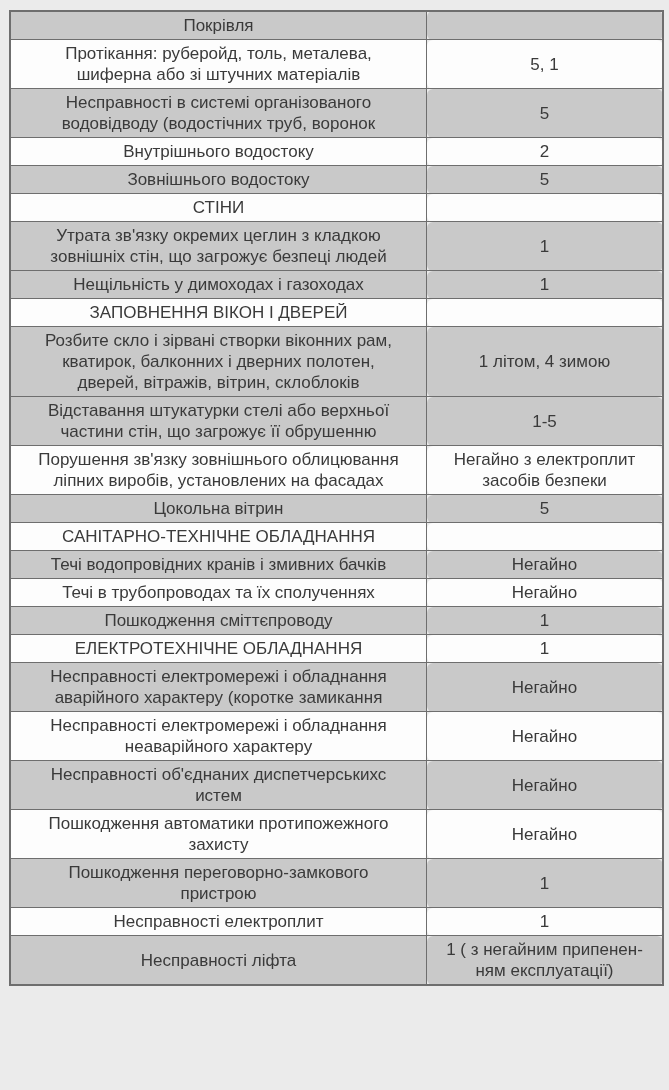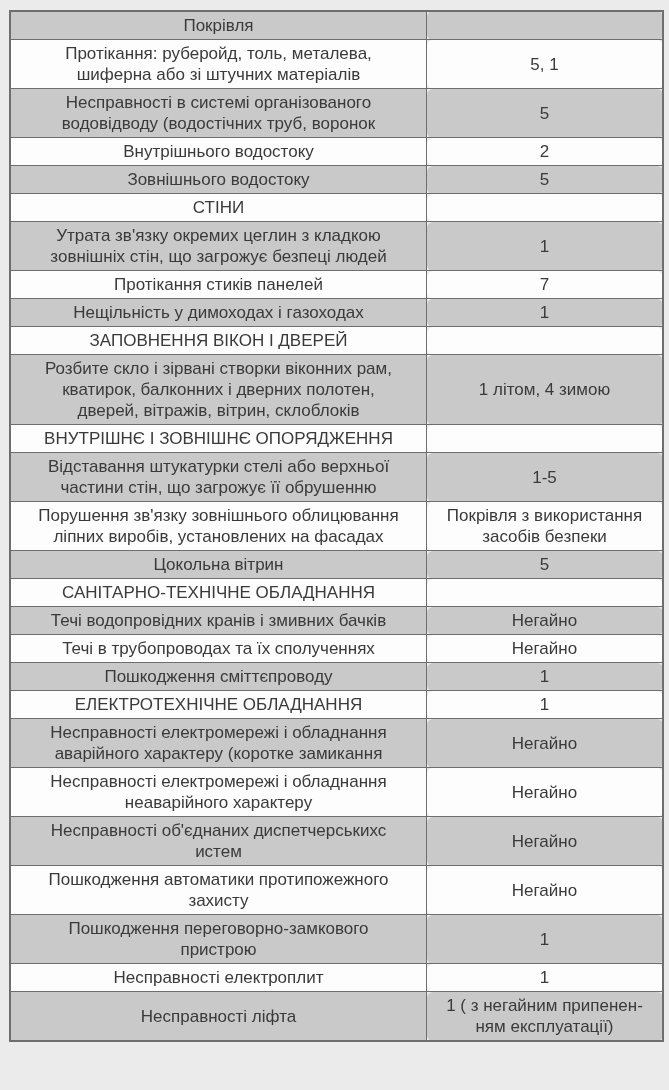--- a/index.html
+++ b/index.html
@@ -74,57 +74,49 @@
     <td class="issue">СТІНИ</td>
     <td class="value"></td>
   </tr>
 
   <tr class="shade-odd">
     <td class="issue">Утрата зв'язку окремих цеглин з кладкою
 зовнішніх стін, що загрожує безпеці людей</td>
     <td class="value">1</td>
   </tr>
 
-  <tr class="shade-even">
-    <td class="issue">Протікання стиків панелей</td>
-    <td class="value">7</td>
-  </tr>
 
   <tr class="shade-odd">
     <td class="issue">Нещільність у димоходах і газоходах</td>
     <td class="value">1</td>
   </tr>
 
   <tr class="shade-even">
     <td class="issue">ЗАПОВНЕННЯ ВІКОН І ДВЕРЕЙ</td>
     <td class="value"></td>
   </tr>
 
   <tr class="shade-odd">
     <td class="issue">Розбите скло і зірвані створки віконних рам,
 кватирок, балконних і дверних полотен,
 дверей, вітражів, вітрин, склоблоків</td>
     <td class="value">1 літом, 4 зимою</td>
   </tr>
 
-  <tr class="shade-even">
-    <td class="issue">ВНУТРІШНЄ І ЗОВНІШНЄ ОПОРЯДЖЕННЯ</td>
-    <td class="value"></td>
-  </tr>
 
   <tr class="shade-odd">
     <td class="issue">Відставання штукатурки стелі або верхньої
 частини стін, що загрожує її обрушенню</td>
     <td class="value">1-5</td>
   </tr>
 
   <tr class="shade-even">
     <td class="issue">Порушення зв'язку зовнішнього облицювання
 ліпних виробів, установлених на фасадах</td>
-    <td class="value">Покрівля з використання
+    <td class="value">Негайно з електроплит
 засобів безпеки</td>
   </tr>
 
   <tr class="shade-odd">
     <td class="issue">Цокольна вітрин</td>
     <td class="value">5</td>
   </tr>
 
   <tr class="shade-even">
     <td class="issue">САНІТАРНО-ТЕХНІЧНЕ ОБЛАДНАННЯ</td>

